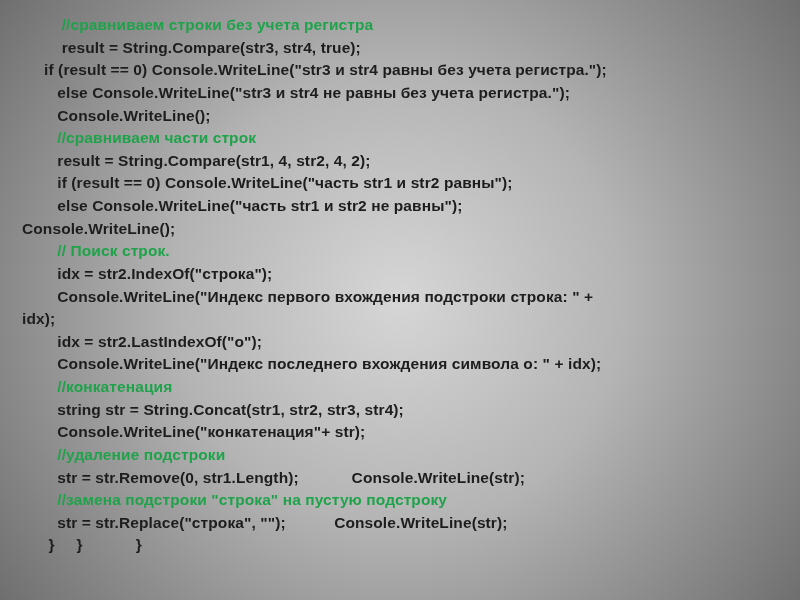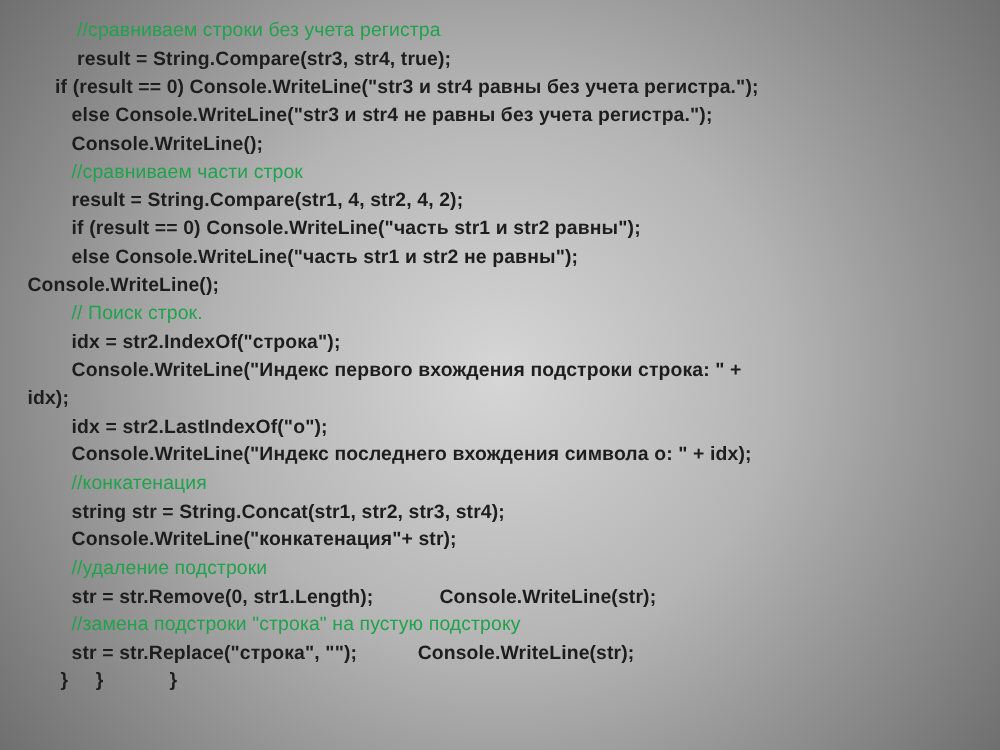--- a/index.html
+++ b/index.html
@@ -16,18 +16,18 @@
   .sheet {
     padding: 14px 22px 0 22px;
     font-size: 15.5px;
     line-height: 1.46;
     color: #1d1d1d;
     white-space: pre;
     font-weight: 600;
     letter-spacing: 0.1px;
   }
   .ln { display: block; }
-  .cmt { color: #1fa34a; font-weight: 400; }
+  .cmt { color: #1fa34a; font-weight: 700; }
 </style>
 </head>
 <body>
 
 <div class="sheet" id="code-sheet"><span class="ln">         <span class="cmt">//сравниваем строки без учета регистра</span></span><span class="ln">         <span>result = String.Compare(str3, str4, true);</span></span><span class="ln">     <span>if (result == 0) Console.WriteLine("str3 и str4 равны без учета регистра.");</span></span><span class="ln">        <span>else Console.WriteLine("str3 и str4 не равны без учета регистра.");</span></span><span class="ln">        <span>Console.WriteLine();</span></span><span class="ln">        <span class="cmt">//сравниваем части строк</span></span><span class="ln">        <span>result = String.Compare(str1, 4, str2, 4, 2);</span></span><span class="ln">        <span>if (result == 0) Console.WriteLine("часть str1 и str2 равны");</span></span><span class="ln">        <span>else Console.WriteLine("часть str1 и str2 не равны");</span></span><span class="ln"><span>Console.WriteLine();            </span></span><span class="ln">        <span class="cmt">// Поиск строк.</span></span><span class="ln">        <span>idx = str2.IndexOf("строка");</span></span><span class="ln">        <span>Console.WriteLine("Индекс первого вхождения подстроки строка: " + </span></span><span class="ln"><span>idx);</span></span><span class="ln">        <span>idx = str2.LastIndexOf("о");</span></span><span class="ln">        <span>Console.WriteLine("Индекс последнего вхождения символа о: " + idx);</span></span><span class="ln">        <span class="cmt">//конкатенация</span></span><span class="ln">        <span>string str = String.Concat(str1, str2, str3, str4);</span></span><span class="ln">        <span>Console.WriteLine("конкатенация"+ str);</span></span><span class="ln">        <span class="cmt">//удаление подстроки</span></span><span class="ln">        <span>str = str.Remove(0, str1.Length);            Console.WriteLine(str);</span></span><span class="ln">        <span class="cmt">//замена подстроки "строка" на пустую подстроку</span></span><span class="ln">        <span>str = str.Replace("строка", "");           Console.WriteLine(str);</span></span><span class="ln">      <span>}     }            }</span></span></div>
 
 </body></html>

